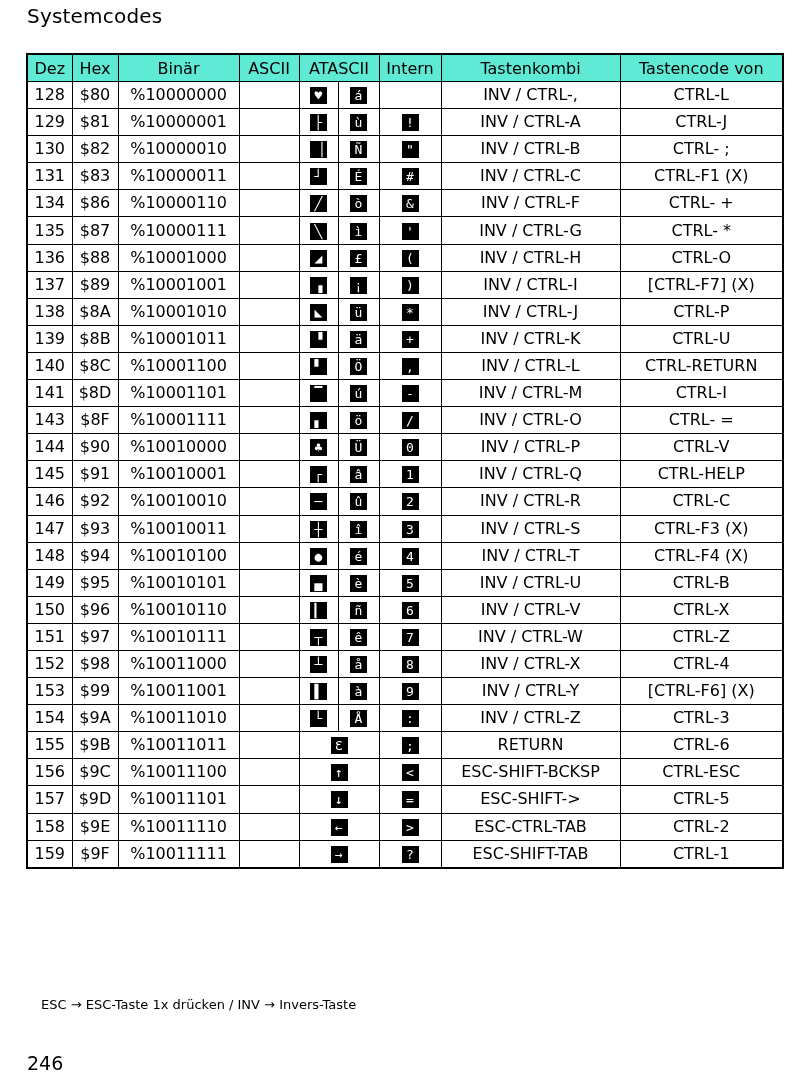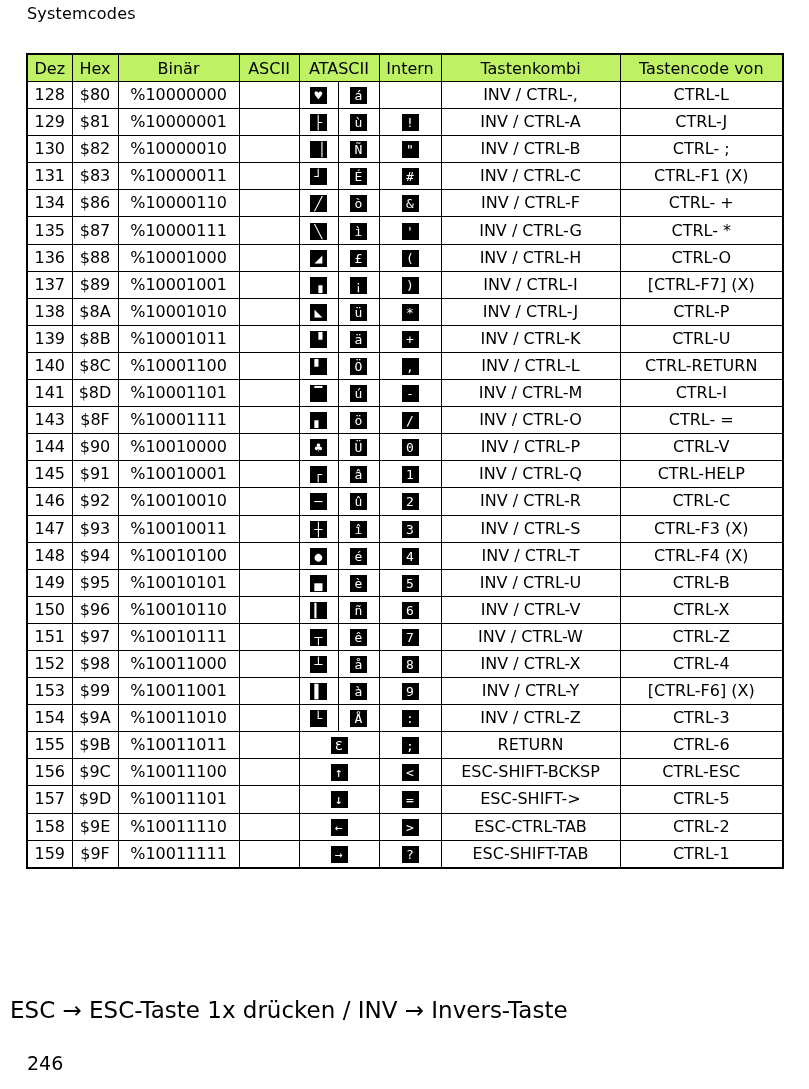--- a/index.html
+++ b/index.html
@@ -3,43 +3,43 @@
 <meta charset="utf-8">
 <style>
   html,body{margin:0;padding:0;}
   body{
     width:809px;height:1089px;position:relative;background:#ffffff;color:#000;
     font-family:"DejaVu Sans","Liberation Sans",sans-serif;
   }
   .page{position:absolute;inset:0;}
   .title{
     position:absolute;left:27px;top:4px;margin:0;
-    font-size:16px;font-weight:400;letter-spacing:0.2px;
+    font-size:20px;font-weight:400;letter-spacing:0.2px;
   }
   table.syscodes{
     position:absolute;left:26px;top:53px;
     border-collapse:collapse;table-layout:fixed;
     border:2px solid #000;
   }
   .syscodes th,.syscodes td{
     border:1.5px solid #000;
     padding:0;text-align:center;vertical-align:middle;
     overflow:hidden;white-space:nowrap;
   }
   .syscodes th{
-    background:#bef264;font-weight:400;font-size:16px;height:26px;
+    background:#5eead4;font-weight:400;font-size:16px;height:26px;
   }
   .syscodes td{font-size:16px;height:26.1px;line-height:26px;}
   .g{
     display:inline-flex;align-items:center;justify-content:center;
     width:17px;height:17px;background:#000;color:#fff;
     font-family:"DejaVu Sans Mono","DejaVu Sans",monospace;
     font-size:13px;line-height:1;vertical-align:middle;
   }
-  .note{position:absolute;left:10px;top:997px;margin:0;font-size:23px;}
+  .note{position:absolute;left:41px;top:997px;margin:0;font-size:13px;}
   .pagenum{position:absolute;left:27px;top:1052px;margin:0;font-size:19px;}
 </style>
 </head>
 <body>
 
 <div class="page">
 
   <h1 class="title">Systemcodes</h1>
 
   <table class="syscodes">

